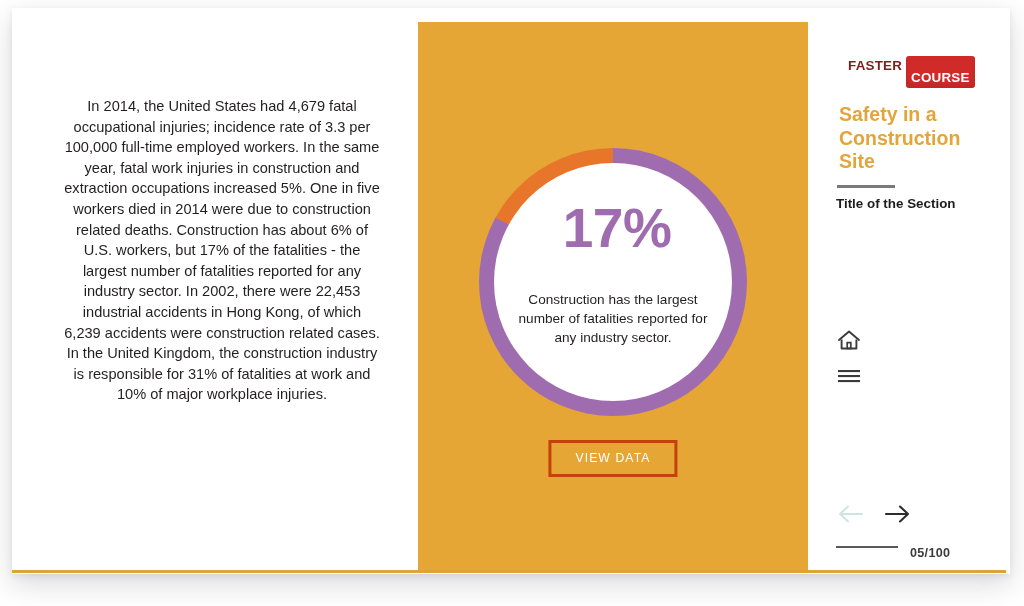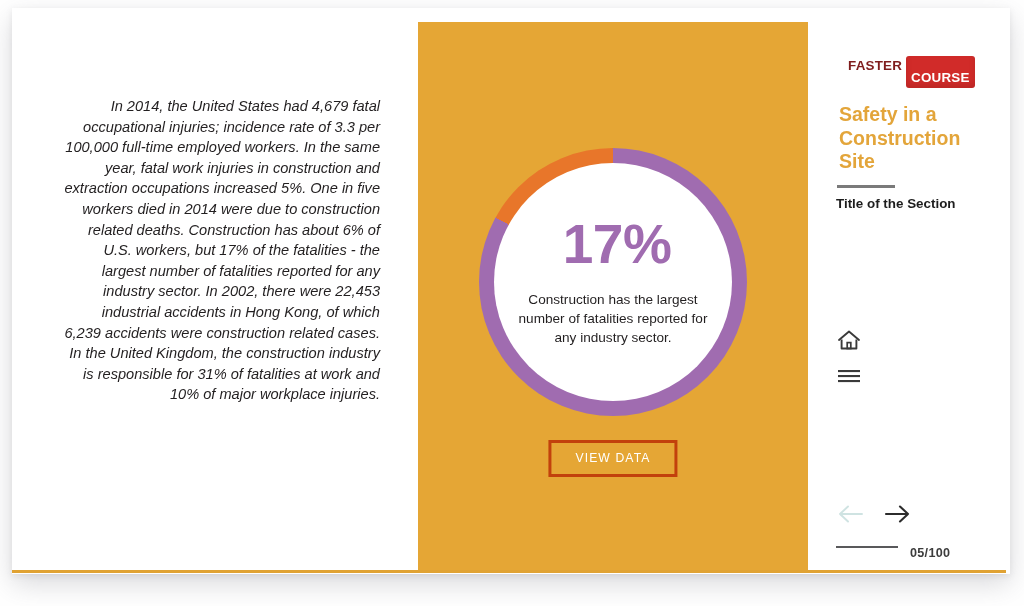--- a/index.html
+++ b/index.html
@@ -56,23 +56,22 @@
     color: #e3a53a;
     letter-spacing: 0.1px;
     margin: 0 0 42px 0;
     line-height: 1.2;
   }
   .body-text {
     font-size: 14.6px;
     line-height: 20.6px;
     color: #221f20;
     margin: 0;
-    text-align: right;
+    text-align: center;
     width: 316px;
-    font-style: italic;
   }
 
   
   .center-panel {
     position: absolute;
     left: 406px;
     top: 14px;
     width: 390px;
     height: 548px;
     background: #e5a635;
@@ -113,21 +112,21 @@
     line-height: 1;
     letter-spacing: -0.5px;
     margin: 0 0 18px 8px;
   }
   .donut-caption {
     font-size: 13.6px;
     line-height: 19px;
     color: #221f20;
     text-align: center;
     width: 196px;
-    margin: 0;
+    margin: 16px;
   }
 
   .view-data-btn {
     position: absolute;
     left: 50%;
     transform: translateX(-50%);
     top: 418px;
     padding: 9px 24px 10px 24px;
     border: 3px solid #c2410c;
     background: transparent;

